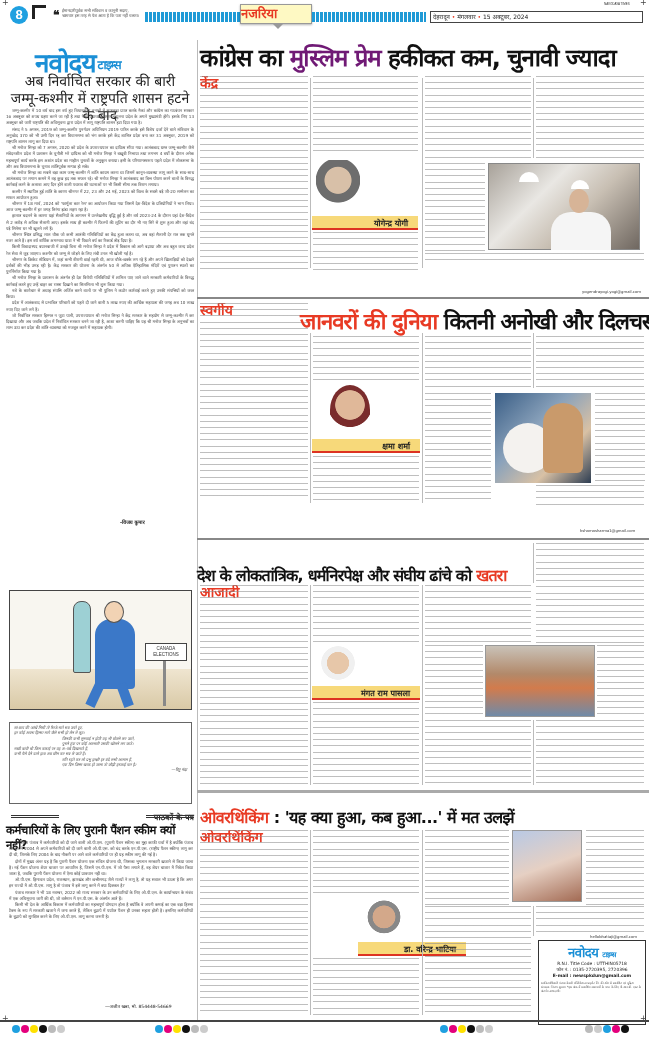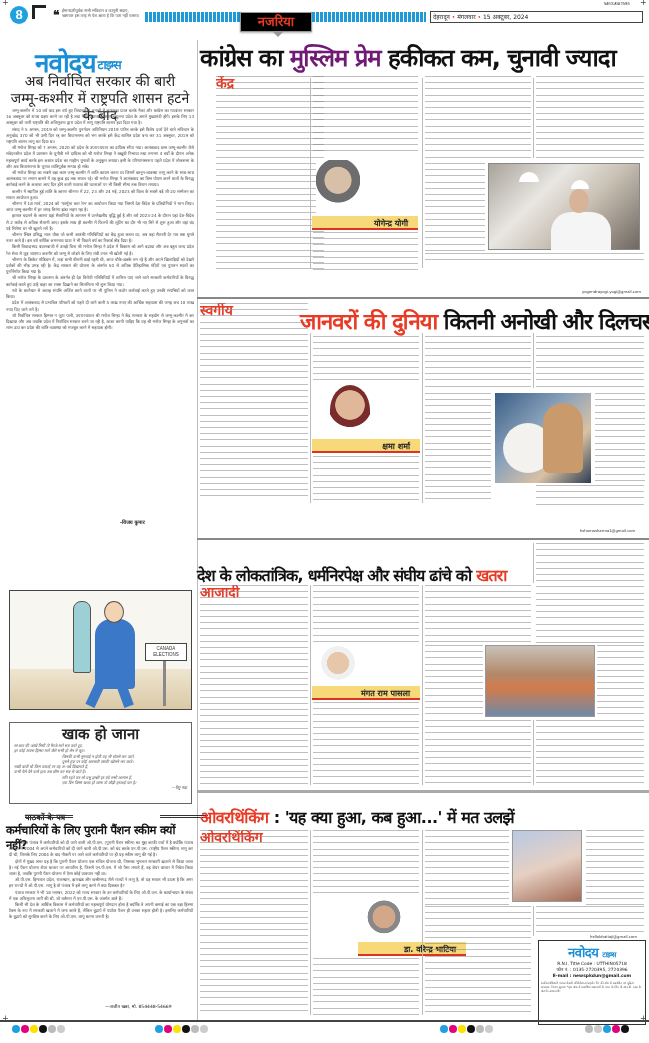--- a/index.html
+++ b/index.html
@@ -10,23 +10,23 @@
   .masthead { position: absolute; left: 0; top: 0; width: 649px; height: 30px; }
   .page-no { position: absolute; left: 10px; top: 6px; width: 18px; height: 18px; border-radius: 50%;
     background: #1fa0e0; color: #fff; font: bold 13px "Liberation Sans", sans-serif; text-align: center; line-height: 18px; }
   .corner-mark { position: absolute; left: 32px; top: 5px; width: 14px; height: 14px; border-left: 3px solid #222; border-top: 3px solid #222; }
   .quote-glyph { position: absolute; left: 53px; top: 8px; font: bold 12px "DejaVu Serif", serif; color: #222; }
   .masthead-quote { position: absolute; left: 62px; top: 8px; width: 80px; font: 4px "DejaVu Sans", sans-serif; color: #444; line-height: 5px; }
   .bar-stripes { position: absolute; top: 12px; height: 10px;
     background: repeating-linear-gradient(90deg, #1f9ad6 0 3px, #fff 3px 4px); }
   .bar-left { left: 145px; width: 96px; }
   .bar-right { left: 312px; width: 114px; }
-  .section-tab { position: absolute; left: 240px; top: 12px; width: 72px; height: 20px; background: #000000;
+  .section-tab { position: absolute; left: 240px; top: 4px; width: 72px; height: 20px; background: #fef9c3;
     border: 1px solid #999; box-shadow: 0 1px 2px rgba(0,0,0,.3);
-    color: #e83a24; font: bold 13px "DejaVu Sans", sans-serif; text-align: center; line-height: 18px; }
+    color: #e83a24; font: bold 13px "DejaVu Sans", sans-serif; text-align: left; line-height: 18px; }
   .section-tab:after { content: ""; position: absolute; left: 32px; bottom: -6px; border: 5px solid transparent; border-top-color: #999; border-bottom: 0; }
   .dateline { position: absolute; left: 430px; top: 11px; width: 213px; height: 12px; border: 1px solid #444;
     font: 6px "DejaVu Sans", sans-serif; color: #222; line-height: 10px; padding-left: 2px; white-space: nowrap; overflow: hidden; }
   .dateline .dot { color: #e83a24; }
   .brand-small { position: absolute; left: 604px; top: 2px; font: 3px "Liberation Sans", sans-serif; color: #333; }
 
   
   .col-text { font: 3.6px "DejaVu Sans", sans-serif; color: #555; line-height: 6px; text-align: justify; overflow: hidden; }
   .filler { display: block; height: 100%; 
     background: repeating-linear-gradient(180deg, #8a8a8a 0 1px, transparent 1px 6.2px);
@@ -53,21 +53,21 @@
   .cartoon .sign { position: absolute; left: 135px; top: 52px; width: 42px; height: 18px; border: 1px solid #444; background: #fff;
     font: 4.5px "Liberation Sans", sans-serif; color: #333; text-align: center; line-height: 6px; padding-top: 2px; }
   .cartoon .post { position: absolute; left: 153px; top: 70px; width: 3px; height: 45px; background: #888; }
 
   .poem-box { position: absolute; left: 9px; top: 722px; width: 183px; height: 82px; border: 1px solid #666; padding: 2px 4px; }
   .poem-title { text-align: center; font: bold 15px "DejaVu Sans", sans-serif; color: #222; line-height: 18px; }
   .poem-line { font: italic 3.8px "DejaVu Serif", serif; color: #444; line-height: 5.3px; }
   .poem-line.indent { padding-left: 48px; }
   .poem-author { text-align: right; font: italic 4px "DejaVu Serif", serif; color: #333; }
 
-  .letters-head { position: absolute; left: 25px; top: 811px; width: 183px; text-align: left; font: bold 8px "DejaVu Sans", sans-serif; color: #222; }
+  .letters-head { position: absolute; left: 11px; top: 811px; width: 183px; text-align: right; font: bold 8px "DejaVu Sans", sans-serif; color: #222; }
   .letters-head:before, .letters-head:after { content: ""; position: absolute; top: 4px; width: 48px; border-top: 3px double #333; }
   .letters-head:before { left: 0; }
   .letters-head:after { right: 0; }
   .letter-title { position: absolute; left: 6px; top: 822px; width: 190px; font: bold 11.5px "DejaVu Sans", sans-serif; color: #111; letter-spacing: -.3px; }
   .letter-body { position: absolute; left: 9px; top: 840px; width: 184px; height: 165px; }
   .letter-sign { position: absolute; left: 105px; top: 1003px; font: 4.5px "DejaVu Sans", sans-serif; color: #222; }
 
   
   .m1-title { position: absolute; left: 200px; top: 40px; width: 445px; font: bold 24px "DejaVu Sans", sans-serif; color: #111; letter-spacing: -1px; white-space: nowrap; }
   .m1-title .hl { color: #701a75; }
@@ -176,21 +176,20 @@
   <div class="tank"></div>
   <div class="figure"></div>
   <div class="head"></div>
   <div class="leg1"></div>
   <div class="leg2"></div>
   <div class="post"></div>
   <div class="sign">CANADA ELECTIONS</div>
 </div>
 
 <div class="poem-box">
-  <div class="poem-title">खाक हो जाना</div>
   <div class="poem-line">मां-बाप की आंखें मिचीं तो रिश्ते-नाते सब जाते टूट,</div>
   <div class="poem-line">हर कोई अपना हिस्सा मांगे जैसे सभी हो लेन में लूट।</div>
   <div class="poem-line indent">जिनकी कभी सुनवाई न होती वह भी बोलने लग जाते,</div>
   <div class="poem-line indent">पुराने ट्रंक पर कोई अलमारी उसकी खोलने लग जाते।</div>
   <div class="poem-line">राखी बांधी थी जिस कलाई पर वह अांखें दिखलाते हैं,</div>
   <div class="poem-line">कभी पैसे देने वाले हाथ अब छीन कर सब ले जाते हैं।</div>
   <div class="poem-line indent">मति रहते कर लो प्रभु हरक्षी हर बंदे सभी आसान हैं,</div>
   <div class="poem-line indent">एक दिन जिस्म खाक हो जाना तो कौड़ी हरजाई यार है।</div>
   <div class="poem-author">—रितु नंदा</div>
 </div>
@@ -204,21 +203,21 @@
   <p>पंजाब सरकार ने भी 18 नवम्बर, 2022 को राज्य सरकार के उन कर्मचारियों के लिए ओ.पी.एस. के कार्यान्वयन के संबंध में एक अधिसूचना जारी की थी, जो वर्तमान में एन.पी.एस. के अंतर्गत आते हैं।</p>
   <p>किसी भी देश के आर्थिक विकास में कर्मचारियों का महत्वपूर्ण योगदान होता है क्योंकि वे अपनी कमाई का एक बड़ा हिस्सा टैक्स के रूप में सरकारी खजाने में जमा करते हैं, लेकिन बुढ़ापे में पर्याप्त पैंशन ही उनका सहारा होती है। इसलिए कर्मचारियों के बुढ़ापे को सुरक्षित करने के लिए ओ.पी.एस. लागू करना जरूरी है।</p>
 </div>
 <div class="letter-sign">—अजीत खन्ना, मो. 854448-54669</div>
 
 <div class="m1-title">
   <span>कांग्रेस का</span>
   <span class="hl">मुस्लिम प्रेम</span>
   <span>हकीकत कम, चुनावी ज्यादा</span>
 </div>
-<div class="m1-col col-text" style="left:216px;width:108px;">
+<div class="m1-col col-text" style="left:200px;width:108px;">
   <span class="kicker">केंद्र</span>
   <span class="filler"></span>
 </div>
 <div class="vrule" style="left:310px;top:78px;height:190px;"></div>
 <div class="m1-col col-text" style="left:313px;top:76px;width:105px;height:80px;">
     <span class="filler"></span>
   </div>
 <div class="author-box">
   <div class="photo"></div>
   <div class="author-name-bar">

